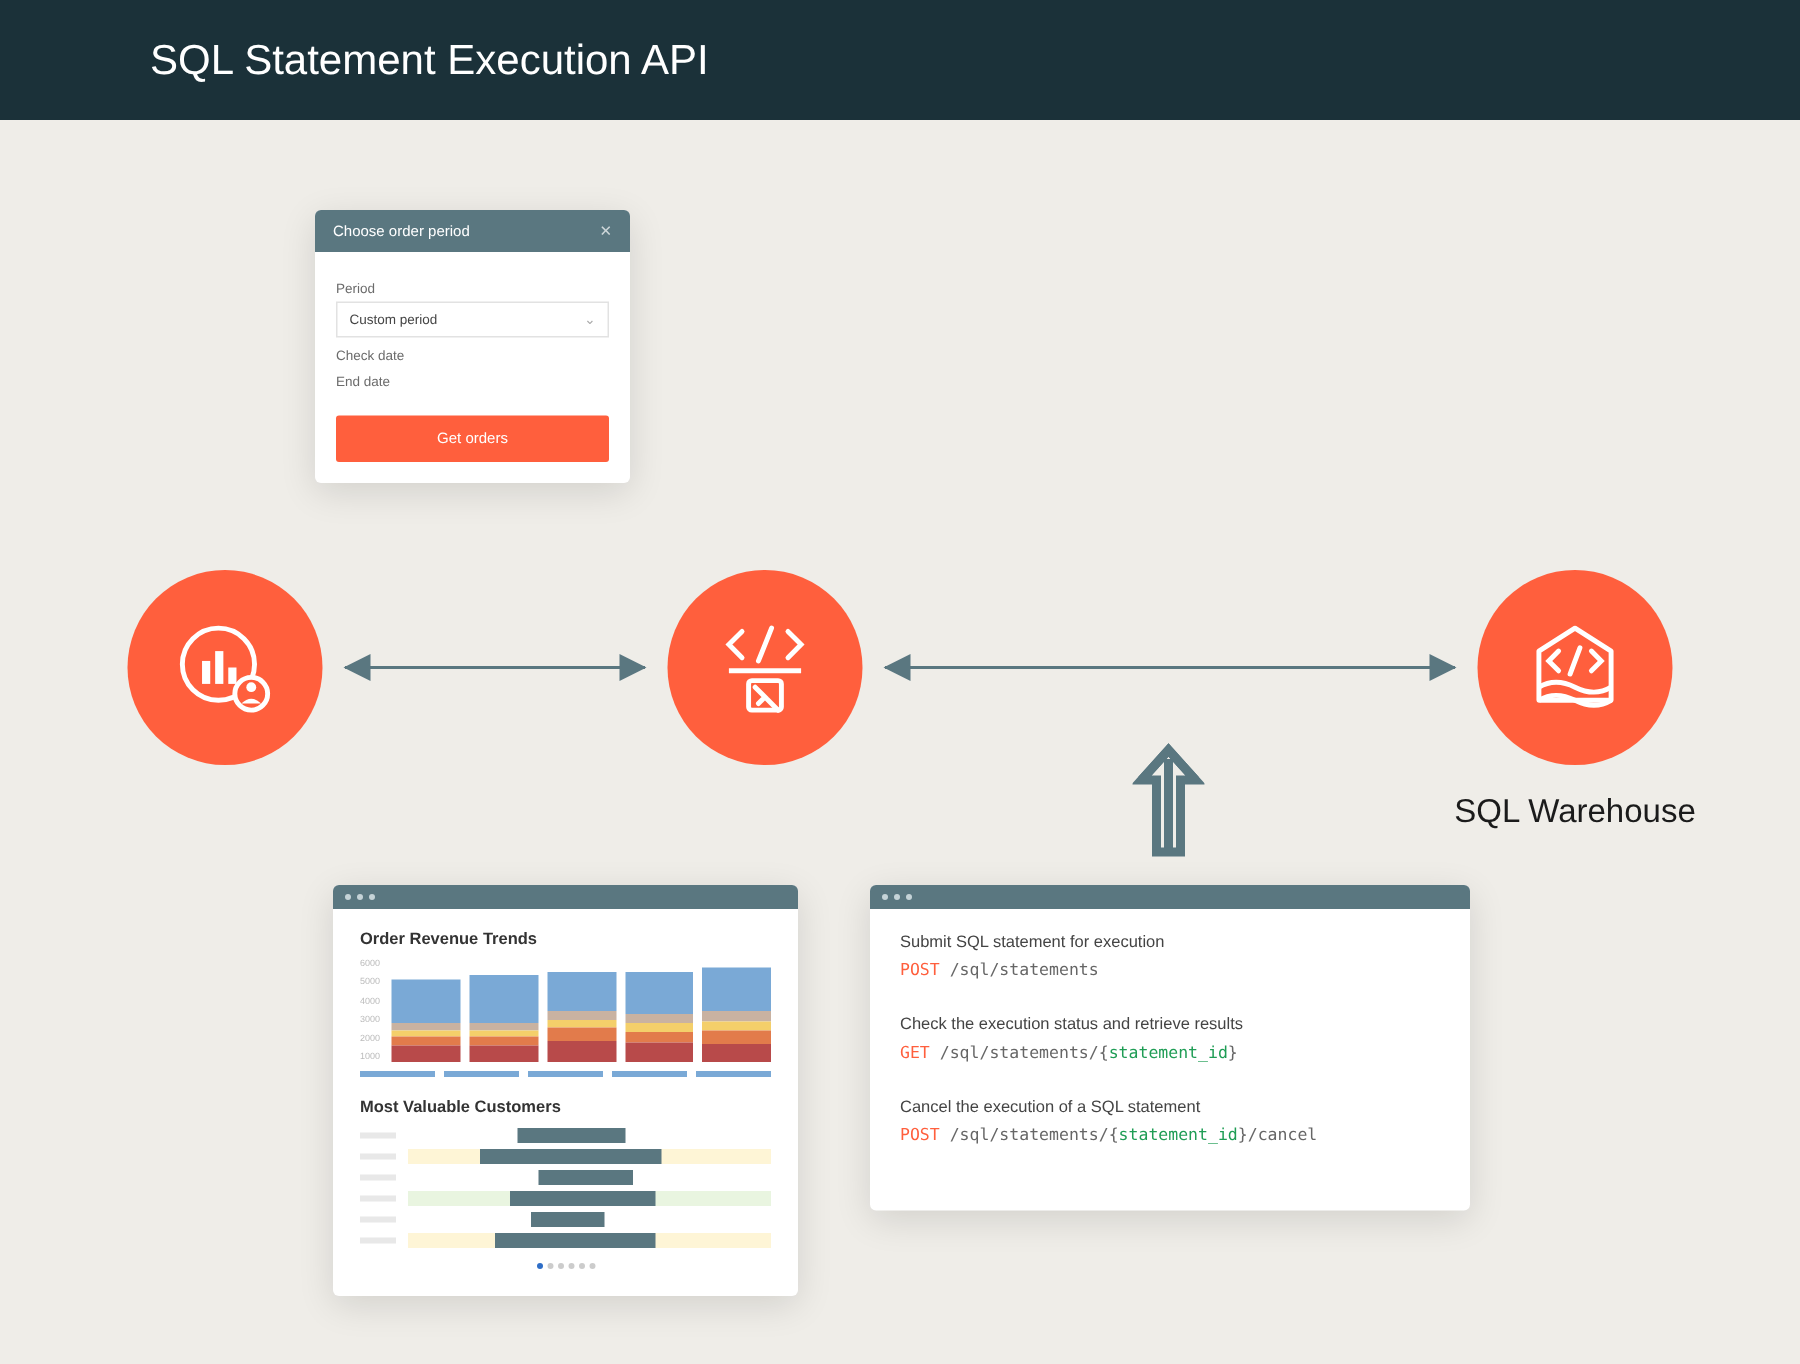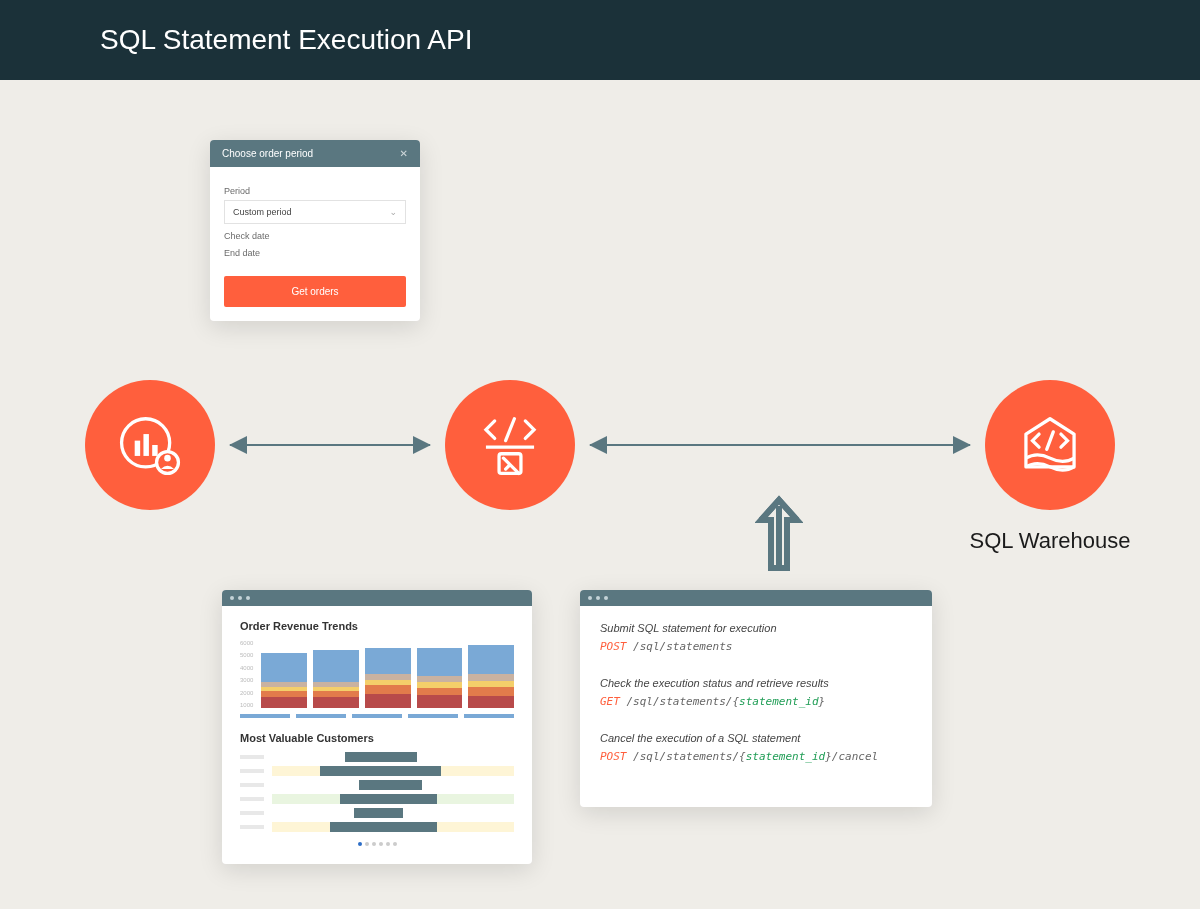--- a/index.html
+++ b/index.html
@@ -160,21 +160,21 @@
 .mvc { margin-top: 14px; }
 .mvc-row { display: flex; align-items: center; gap: 8px; margin: 4px 0; }
 .mvc-label { width: 24px; height: 4px; background: #e8e8e8; }
 .mvc-track { flex: 1; height: 10px; position: relative; }
 .mvc-bar { position: absolute; height: 10px; background: #5a7780; }
 .pager { display: flex; gap: 3px; justify-content: center; margin-top: 10px; }
 .pdot { width: 4px; height: 4px; background: #ccc; border-radius: 50%; }
 .pdot.active { background: #2e6ec7; }
 
 
-.api { width: 352px; font-style: italic; }
+.api { width: 400px; }
 .api-body { padding: 16px 20px 20px; }
 .api-group { margin-bottom: 14px; }
 .api-desc { font-size: 11px; color: #444; margin-bottom: 6px; }
 .api-endpoint {
   font-family: 'SF Mono', Menlo, Consolas, monospace;
   font-size: 11px;
   border-bottom: 1px solid #e4e4e4;
   padding-bottom: 10px;
 }
 .api-endpoint:last-child { border-bottom: none; }

